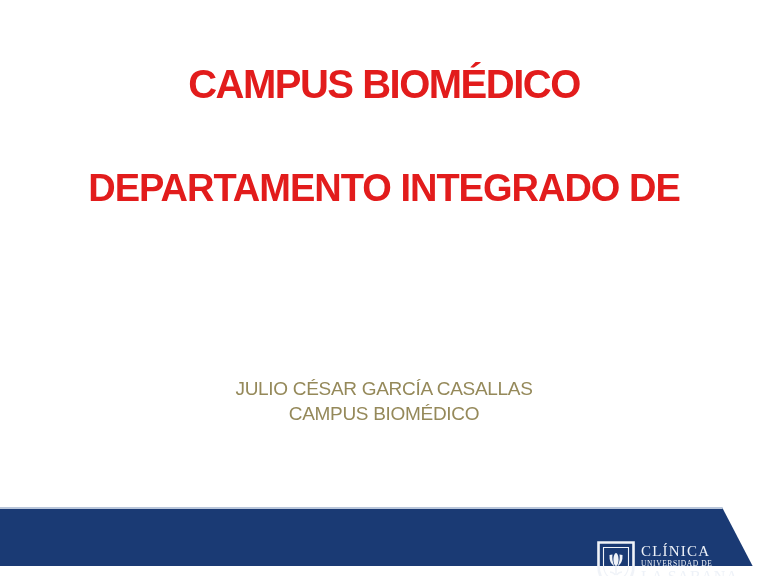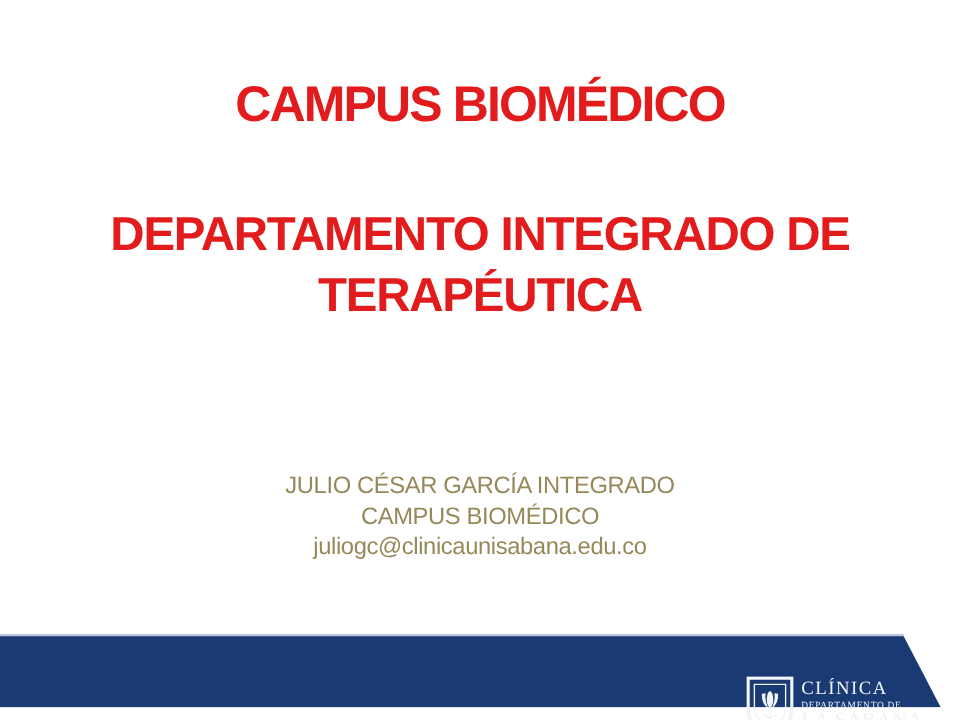--- a/index.html
+++ b/index.html
@@ -101,42 +101,40 @@
 </style>
 </head>
 <body>
 
 <div class="slide">
 
   <div class="campus-title">CAMPUS BIOMÉDICO</div>
 
   <div class="department-title">
     <div>DEPARTAMENTO INTEGRADO DE</div>
-    <div>TERAPÉUTICA</div>
   </div>
 
   <div class="author-block">
-    <div class="author-line">JULIO CÉSAR GARCÍA INTEGRADO</div>
+    <div class="author-line">JULIO CÉSAR GARCÍA CASALLAS</div>
     <div class="author-line">CAMPUS BIOMÉDICO</div>
-    <div class="author-line">juliogc@clinicaunisabana.edu.co</div>
   </div>
 
   <div class="footer-band"></div>
 
   <div class="footer-logo">
     <svg class="logo-shield" viewBox="0 0 38 47" xmlns="http://www.w3.org/2000/svg" aria-hidden="true">
       <path d="M1.5 1.5 H36.5 V25 Q36.5 42.5 19 45.5 Q1.5 42.5 1.5 25 Z" fill="none" stroke="#f0f3f8" stroke-width="2.6"></path>
       <path d="M6.5 6.5 H31.5 V24 Q31.5 36.5 19 39 Q6.5 36.5 6.5 24 Z" fill="none" stroke="#f0f3f8" stroke-width="1.1"></path>
       <ellipse cx="19" cy="18.5" rx="2.6" ry="6.5" fill="#f0f3f8"></ellipse>
       <path d="M12.5 14 Q12 22 17.5 25.5 Q14.5 19 15.5 13.5 Z" fill="#f0f3f8"></path>
       <path d="M25.5 14 Q26 22 20.5 25.5 Q23.5 19 22.5 13.5 Z" fill="#f0f3f8"></path>
       <rect x="18.3" y="25" width="1.4" height="9" fill="#f0f3f8"></rect>
       <path d="M13 31 Q16 31 18.5 34" stroke="#f0f3f8" stroke-width="1.3" fill="none"></path>
       <path d="M25 31 Q22 31 19.5 34" stroke="#f0f3f8" stroke-width="1.3" fill="none"></path>
     </svg>
     <div class="logo-text">
       <div class="logo-line1">CLÍNICA</div>
-      <div class="logo-line2">DEPARTAMENTO DE</div>
+      <div class="logo-line2">UNIVERSIDAD DE</div>
       <div class="logo-line3">LA SABANA</div>
     </div>
   </div>
 
 </div>
 
 </body></html>

